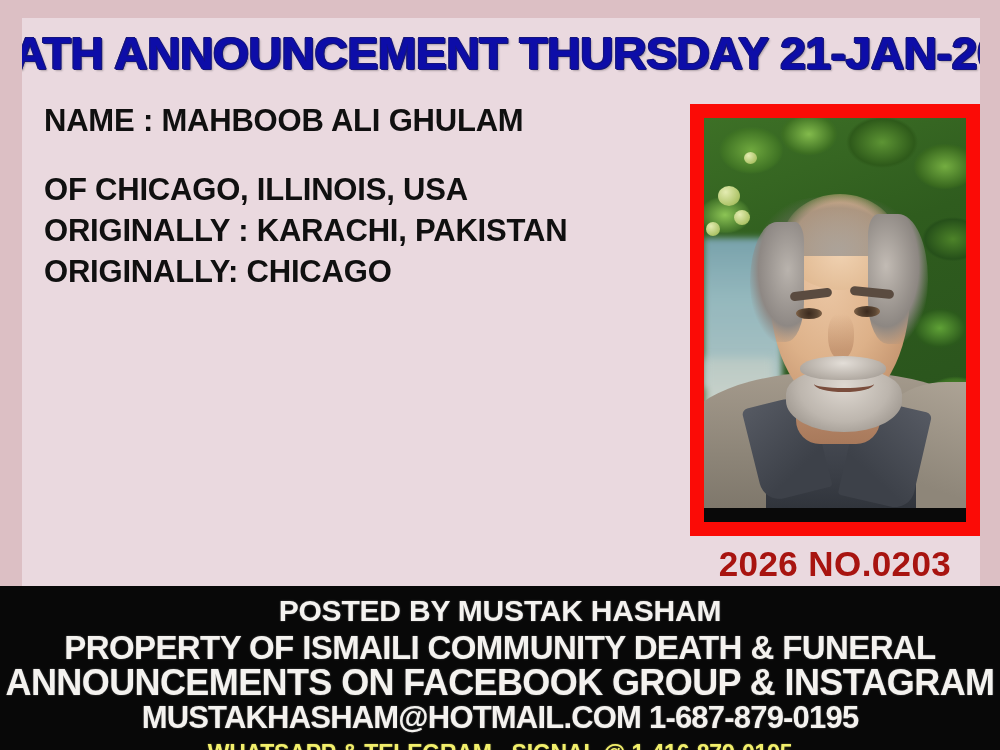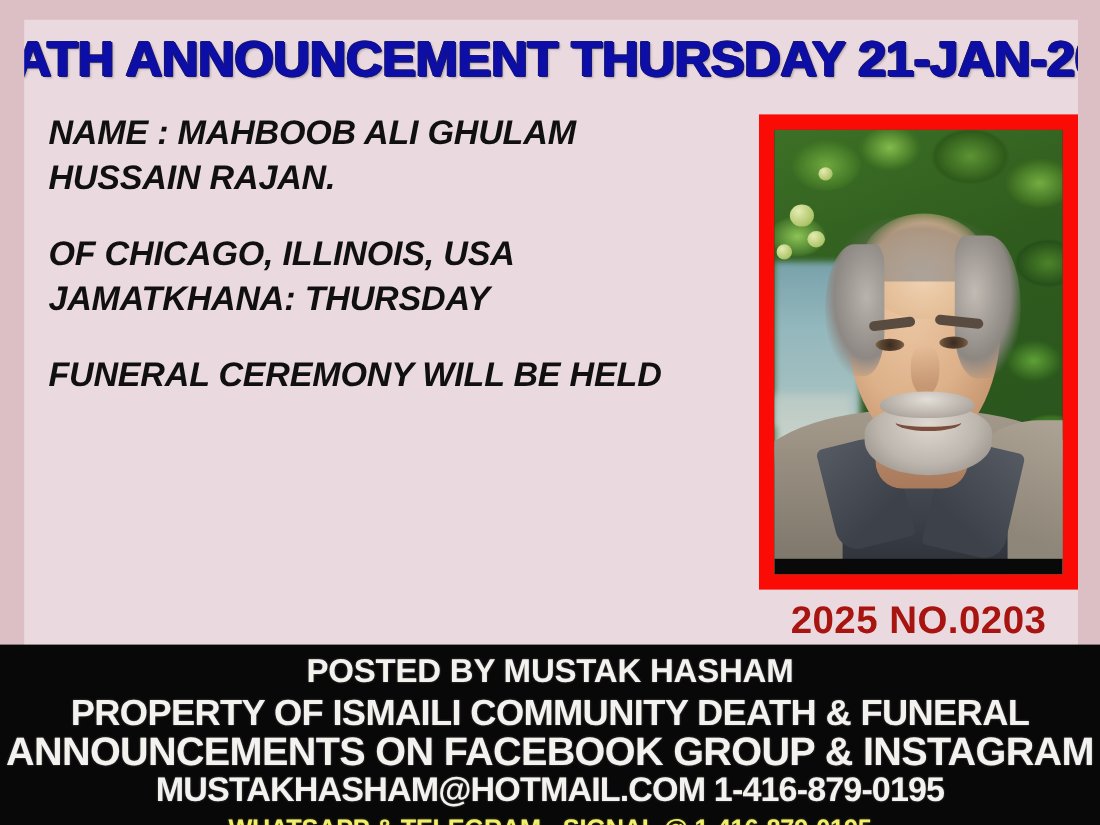--- a/index.html
+++ b/index.html
@@ -68,21 +68,21 @@
     position: absolute;
     left: 22px;
     top: 82px;
     width: 640px;
     color: #101010;
     font-weight: bold;
     font-size: 31px;
     line-height: 41px;
     letter-spacing: -0.2px;
   }
-  .para { margin: 0 0 28px 0; font-style: italic; }
+  .para { margin: 0 0 28px 0; }
   .para:last-child { margin-bottom: 0; }
   .ln { display: block; white-space: nowrap; }
 
   
   #photo-frame {
     position: absolute;
     left: 668px;
     top: 86px;
     width: 290px;
     height: 432px;
@@ -280,31 +280,30 @@
   <div id="card">
 
     <div id="title-bar">
       <div id="title-text">DEATH  ANNOUNCEMENT THURSDAY 21-JAN-2021</div>
     </div>
 
     <div id="body-block">
 
       <div class="para">
         <span class="ln">NAME : MAHBOOB ALI GHULAM</span>
-        <span class="ln">HUSSAIN RAJAN.</span>
       </div>
 
       <div class="para">
         <span class="ln">OF CHICAGO, ILLINOIS, USA</span>
-        <span class="ln">JAMATKHANA: THURSDAY</span>
+        <span class="ln">ORIGINALLY : KARACHI, PAKISTAN</span>
+        <span class="ln">ORIGINALLY: CHICAGO</span>
       </div>
 
 
       <div class="para">
-        <span class="ln">FUNERAL CEREMONY WILL BE HELD</span>
       </div>
 
     </div>
 
     <div id="photo-frame">
       <div id="photo">
         <div class="foliage"></div>
         <div class="wall"></div>
         <div class="wall2"></div>
         <div class="fruit f1"></div>
@@ -330,25 +329,25 @@
         <div class="eye eye-r"></div>
         <div class="nose"></div>
         <div class="beard"></div>
         <div class="moustache"></div>
         <div class="mouth"></div>
 
         <div class="photo-band"></div>
       </div>
     </div>
 
-    <div id="serial">2025 NO.0203</div>
+    <div id="serial">2026 NO.0203</div>
 
   </div>
 
   <div id="footer">
     <div class="foot-line" id="foot-1">POSTED BY MUSTAK HASHAM</div>
     <div class="foot-line" id="foot-2">PROPERTY OF ISMAILI COMMUNITY DEATH &amp; FUNERAL</div>
     <div class="foot-line" id="foot-3">ANNOUNCEMENTS ON FACEBOOK GROUP &amp; INSTAGRAM</div>
-    <div class="foot-line" id="foot-4">MUSTAKHASHAM@HOTMAIL.COM 1-416-879-0195</div>
+    <div class="foot-line" id="foot-4">MUSTAKHASHAM@HOTMAIL.COM 1-687-879-0195</div>
     <div class="foot-line" id="foot-5">WHATSAPP &amp; TELEGRAM - SIGNAL @ 1-416-879-0195</div>
   </div>
 
 </div>
 
 </body></html>

